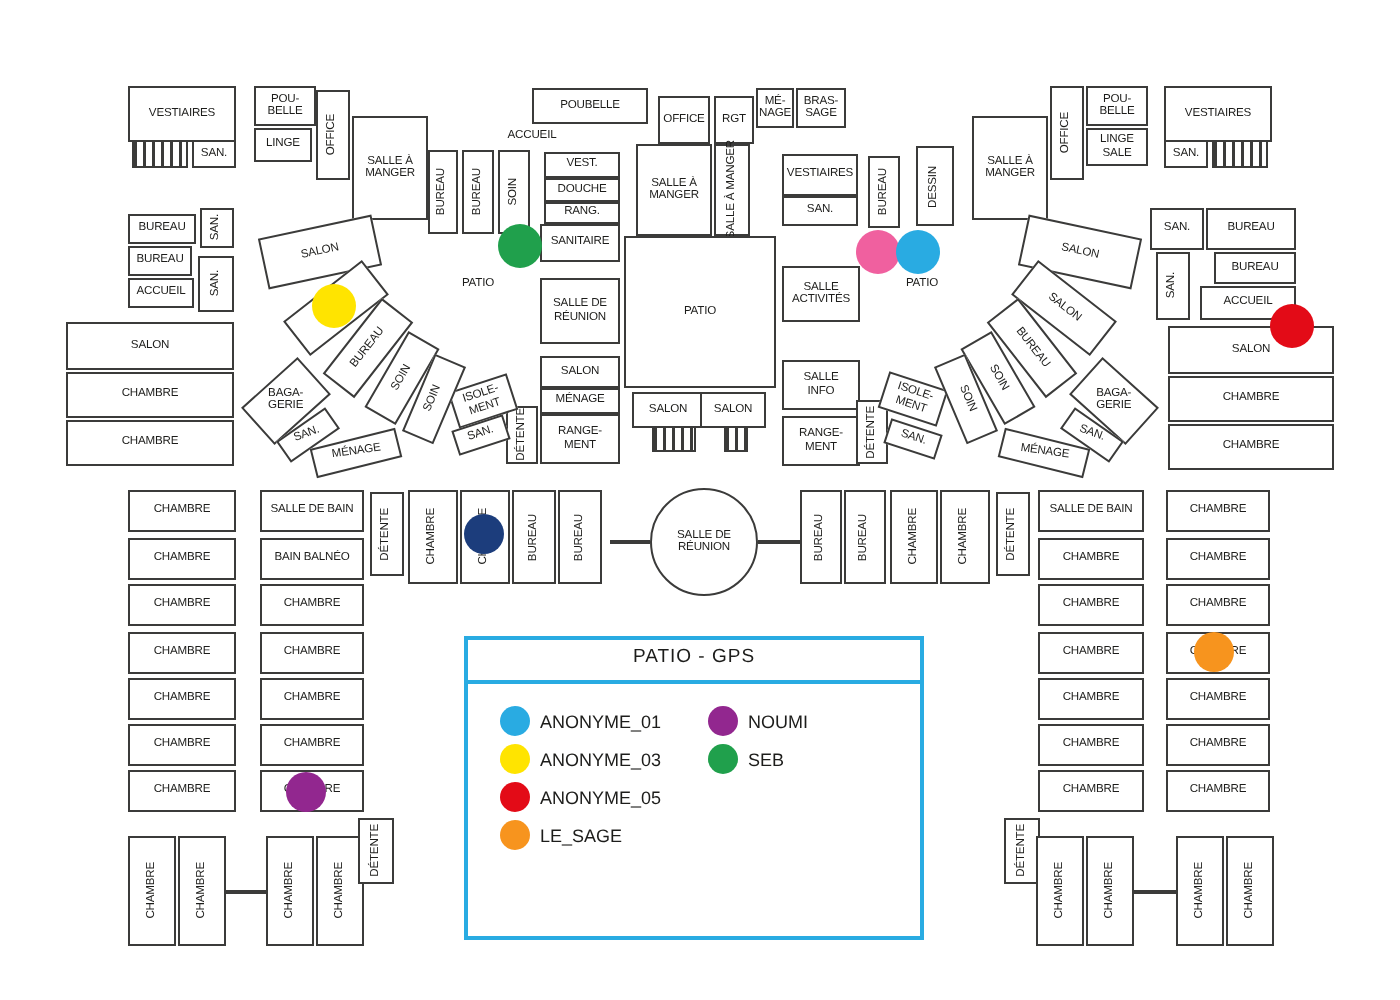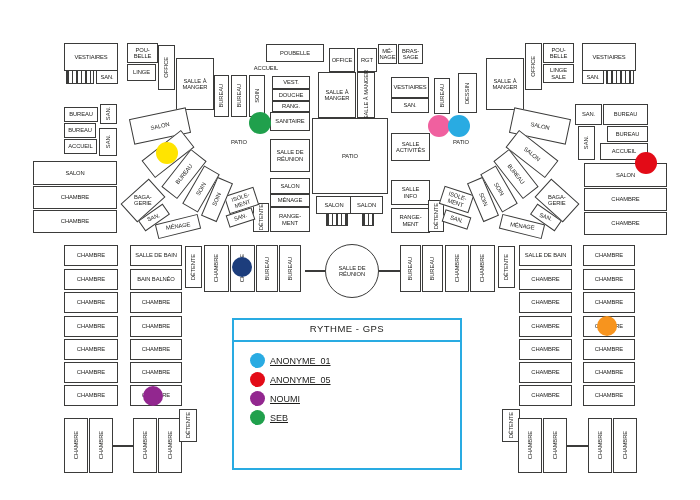--- a/index.html
+++ b/index.html
@@ -18,21 +18,21 @@
   .marker{position:absolute;border-radius:50%;z-index:30;}
   #legend-box{position:absolute;box-sizing:border-box;background:#fff;z-index:40;
               border:2px solid #29abe2;text-align:center;}
   #legend-title{font-size:25px;line-height:26px;margin-top:7px;color:#1d1d1b;font-weight:400;}
   #legend-subtitle{font-size:9.5px;margin-top:3px;color:#1d1d1b;letter-spacing:0.5px;}
   #legend-divider{height:2px;background:#29abe2;margin-top:6px;}
   #legend-entries{display:grid;grid-auto-flow:column;grid-template-rows:repeat(4,19px);
                   grid-template-columns:104px 1fr;padding:9px 0 0 16px;row-gap:0;}
   .legend-entry{display:flex;align-items:center;gap:5px;}
   .legend-dot{width:15px;height:15px;border-radius:50%;flex:0 0 auto;}
-  .legend-label{font-size:9px;color:#1d1d1b;white-space:nowrap;text-decoration:underline;}
+  .legend-label{font-size:9px;color:#1d1d1b;white-space:nowrap;}
 </style>
 </head>
 <body>
 
 <div id="canvas">
   <div id="rooms-layer">
       <div class="room" style="left: 64px; top: 43px; width: 54px; height: 28px;">
         <span class="lbl">VESTIAIRES</span>
       </div>
       <div class="room" style="left: 96px; top: 70px; width: 22px; height: 14px;">
@@ -459,30 +459,38 @@
       <div class="marker" style="left: 156px; top: 142px; width: 22px; height: 22px; background: rgb(255, 228, 0);"></div>
       <div class="marker" style="left: 428px; top: 115px; width: 22px; height: 22px; background: rgb(240, 96, 159);"></div>
       <div class="marker" style="left: 448px; top: 115px; width: 22px; height: 22px; background: rgb(41, 171, 226);"></div>
       <div class="marker" style="left: 635px; top: 152px; width: 22px; height: 22px; background: rgb(227, 11, 23);"></div>
       <div class="marker" style="left: 232px; top: 257px; width: 20px; height: 20px; background: rgb(28, 61, 124);"></div>
       <div class="marker" style="left: 143px; top: 386px; width: 20px; height: 20px; background: rgb(146, 39, 143);"></div>
       <div class="marker" style="left: 597px; top: 316px; width: 20px; height: 20px; background: rgb(247, 148, 30);"></div>
     </div>
 
   <div id="legend-box" style="left:232px;top:318px;width:230px;height:152px;">
-    <div id="legend-subtitle">RYTHME - GPS</div>
+    <div id="legend-subtitle">PATIO - GPS</div>
     <div id="legend-divider"></div>
     <div id="legend-entries">
         <div class="legend-entry">
           <span class="legend-dot" style="background: rgb(41, 171, 226);"></span>
           <span class="legend-label">ANONYME_01</span>
         </div>
         <div class="legend-entry">
+          <span class="legend-dot" style="background: rgb(255, 228, 0);"></span>
+          <span class="legend-label">ANONYME_03</span>
+        </div>
+        <div class="legend-entry">
           <span class="legend-dot" style="background: rgb(227, 11, 23);"></span>
           <span class="legend-label">ANONYME_05</span>
+        </div>
+        <div class="legend-entry">
+          <span class="legend-dot" style="background: rgb(247, 148, 30);"></span>
+          <span class="legend-label">LE_SAGE</span>
         </div>
         <div class="legend-entry">
           <span class="legend-dot" style="background: rgb(146, 39, 143);"></span>
           <span class="legend-label">NOUMI</span>
         </div>
         <div class="legend-entry">
           <span class="legend-dot" style="background: rgb(32, 160, 76);"></span>
           <span class="legend-label">SEB</span>
         </div>
       </div>

